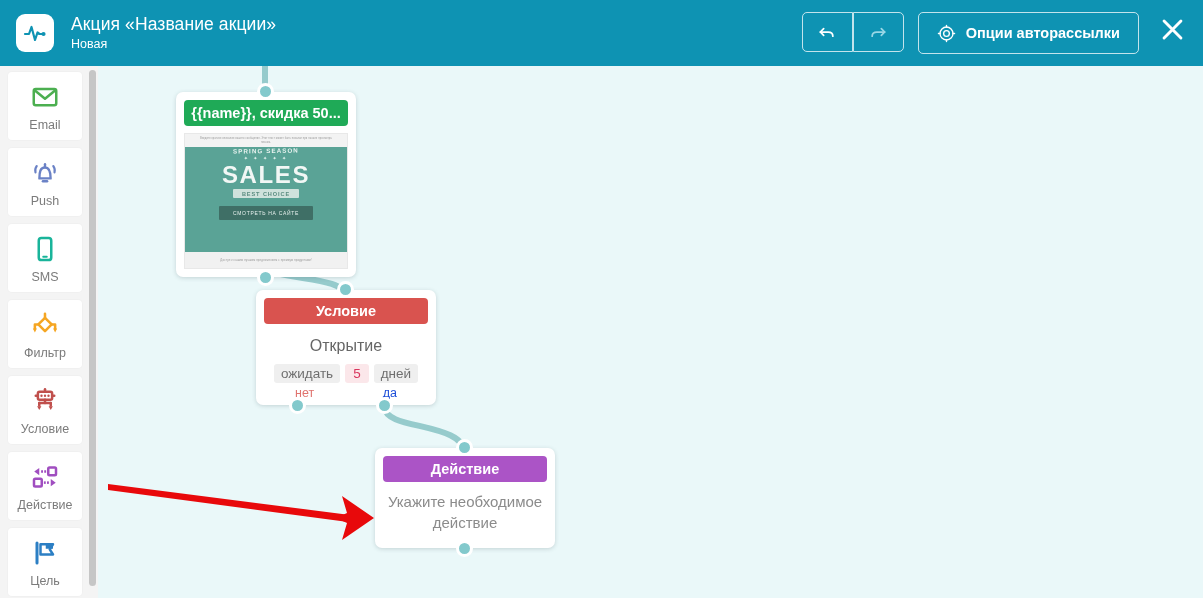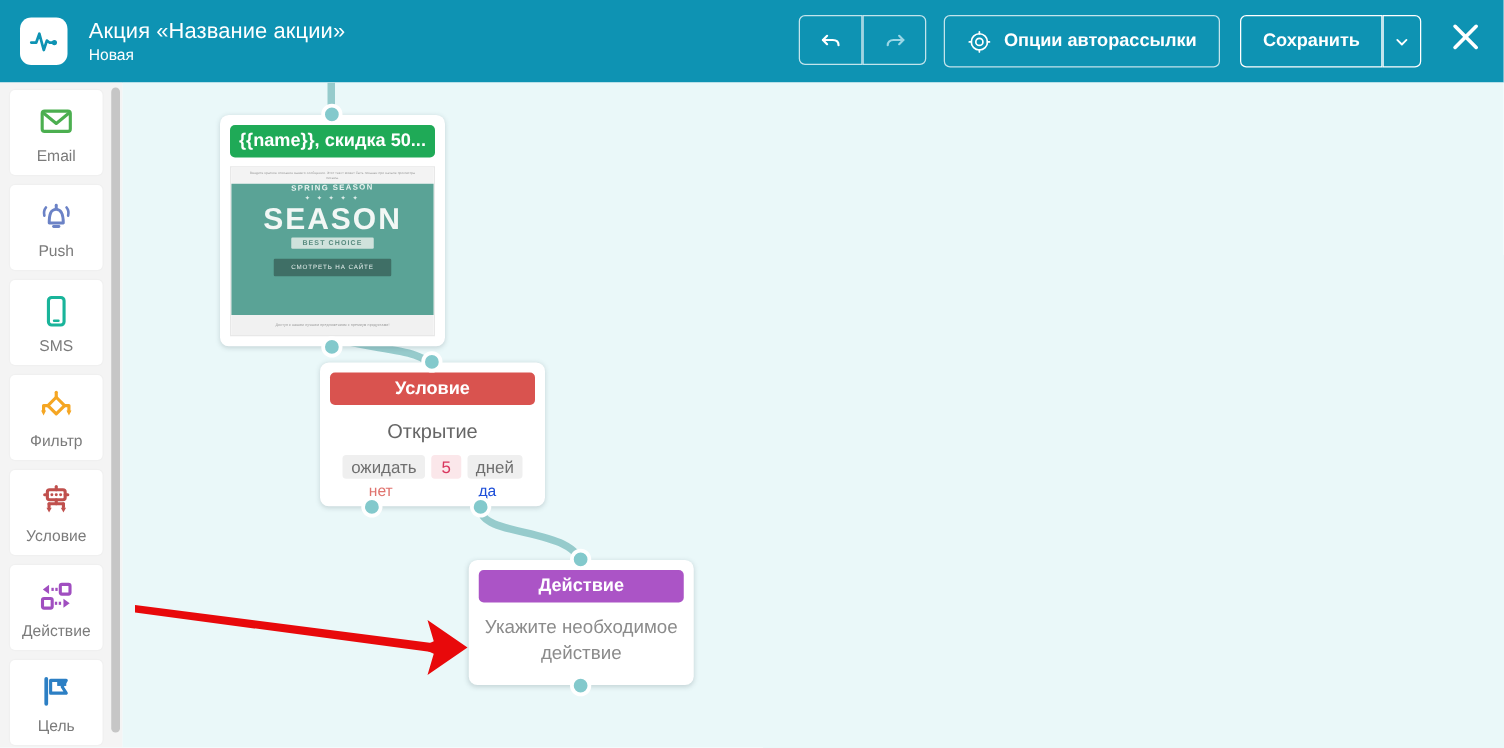--- a/index.html
+++ b/index.html
@@ -177,28 +177,20 @@
               <path d="M12 1.8 V4"></path>
                 <path d="M12 20 V22.2"></path>
               <path d="M1.8 12 H4"></path>
                 <path d="M20 12 H22.2"></path>
             </g>
           </svg>
         </span>
         <span>Опции авторассылки</span>
       </div>
 
-      <div class="save-group">
-        <div class="save-btn">Сохранить</div>
-        <div class="save-caret">
-          <svg width="11" height="11" viewBox="0 0 12 12">
-            <path d="M2 4.3 L6 8.3 L10 4.3" fill="none" stroke="#ffffff" stroke-width="1.6" stroke-linecap="round" stroke-linejoin="round"></path>
-          </svg>
-        </div>
-      </div>
 
       <div class="close-btn">
         <svg width="27" height="27" viewBox="0 0 24 24">
           <path d="M4.5 4.5 L19.5 19.5 M19.5 4.5 L4.5 19.5" stroke="#ffffff" stroke-width="2.6" stroke-linecap="round"></path>
         </svg>
       </div>
 
     </div>
   </div>
 
@@ -316,21 +308,21 @@
     <div class="node" id="email-node">
       <div class="port" style="left:81px;top:-9px;"></div>
       <div class="node-head">{{name}}, скидка 50...</div>
       <div class="mail-preview">
         <div class="mp-top">
           <div class="mp-toptext">Введите краткое описание вашего сообщения. Этот текст может быть показан при начале просмотра письма.</div>
         </div>
         <div class="mp-hero">
           <div class="mp-season">SPRING SEASON</div>
           <div class="mp-orn">✦ ✦ ✦ ✦ ✦</div>
-          <div class="mp-sales">SEASON</div>
+          <div class="mp-sales">SALES</div>
           <div class="mp-best">BEST CHOICE</div>
           <div class="mp-cta">СМОТРЕТЬ НА САЙТЕ</div>
         </div>
         <div class="mp-foot">
           <div class="mp-foottext">Доступ к нашим лучшим предложениям с премиум продуктами!</div>
         </div>
       </div>
       <div class="port" style="left:81px;top:177px;"></div>
     </div>
 

